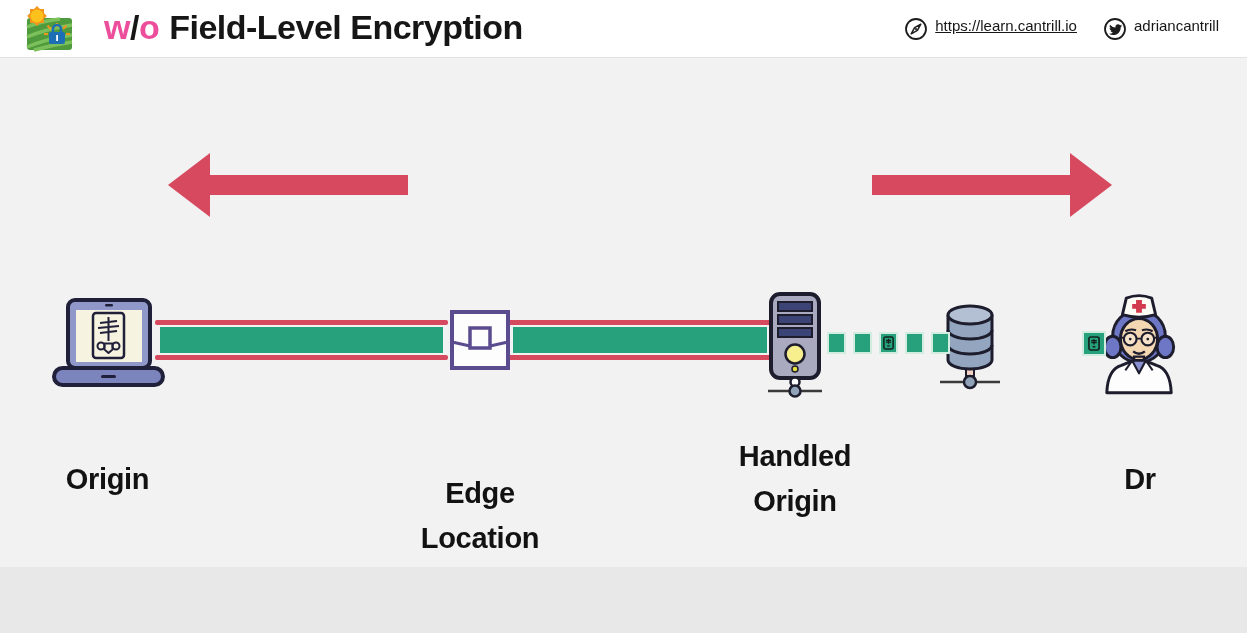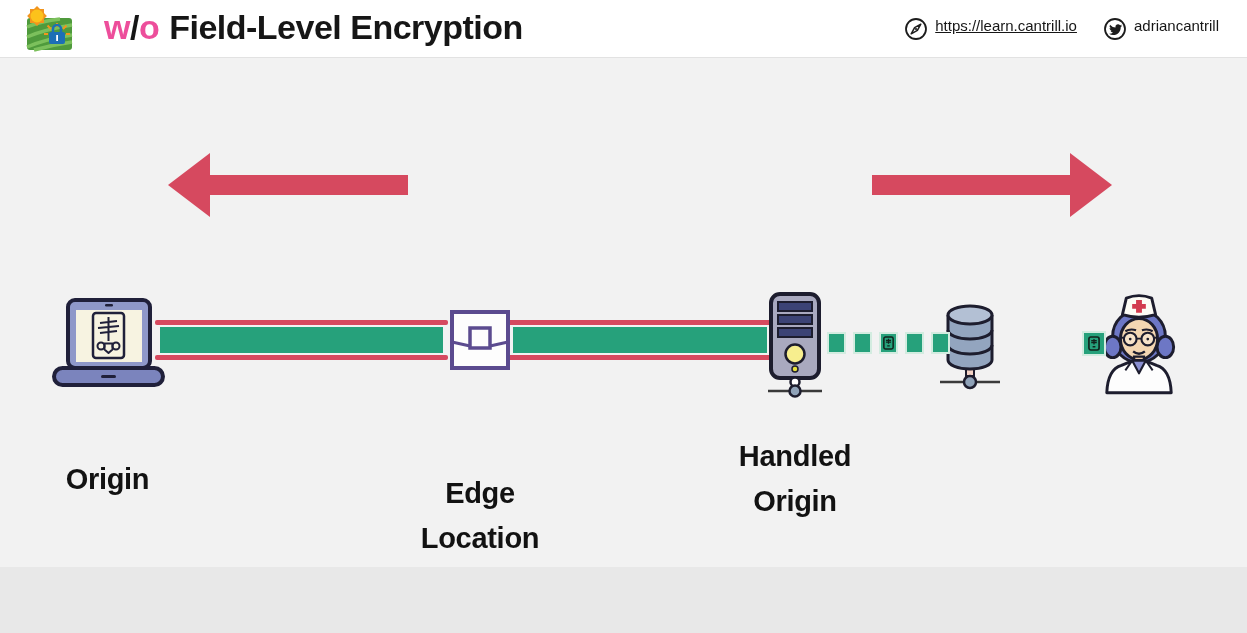--- a/index.html
+++ b/index.html
@@ -235,14 +235,15 @@
   <span class="data-block-single">
     <svg viewBox="0 0 13 16">
       <rect x="1" y="1" width="11" height="14" rx="2" fill="none" stroke="#10241d" stroke-width="1.8"></rect>
       <path d="M6.5,3 v6 M3.5,5 h6 M3.5,7 h6 M5,11.5 h3" stroke="#10241d" stroke-width="1.4" fill="none"></path>
     </svg>
   </span>
 
   <div class="node-label label-viewer">Origin</div>
   <div class="node-label label-edge">Edge Location</div>
   <div class="node-label label-origin">Handled Origin</div>
+  <div class="node-label label-dr">Dr</div>
 
 </div>
 
 </body></html>

